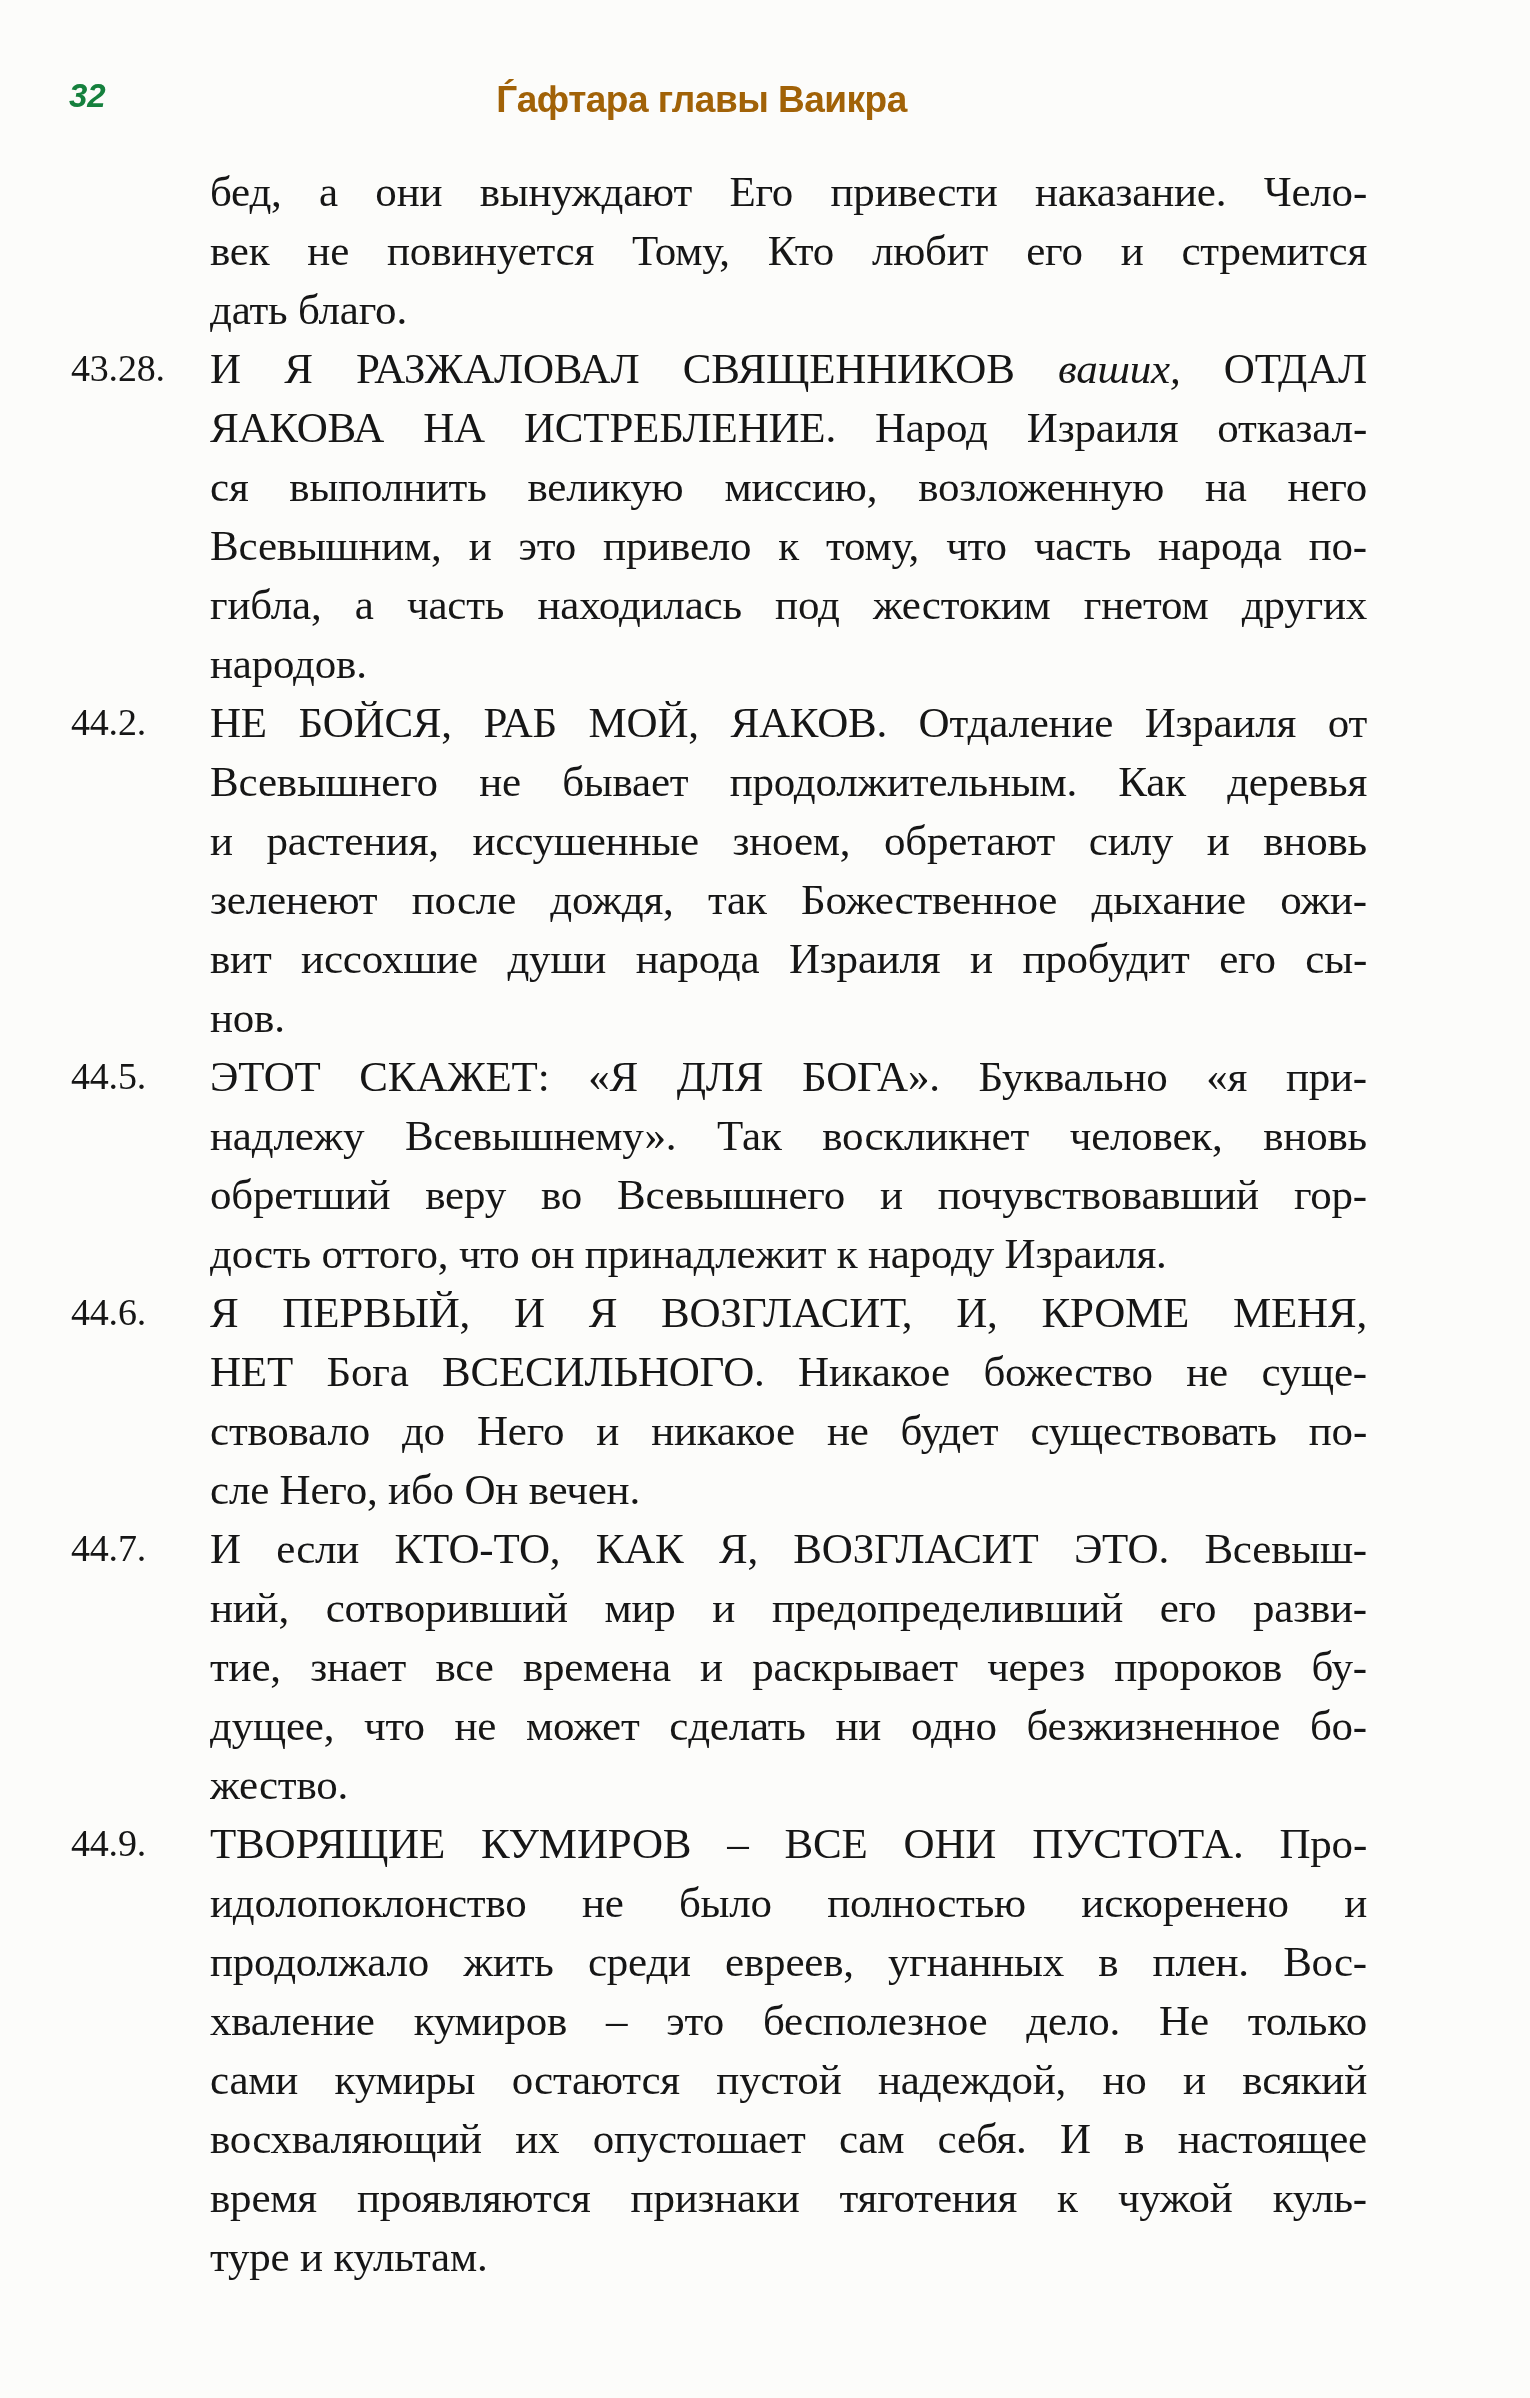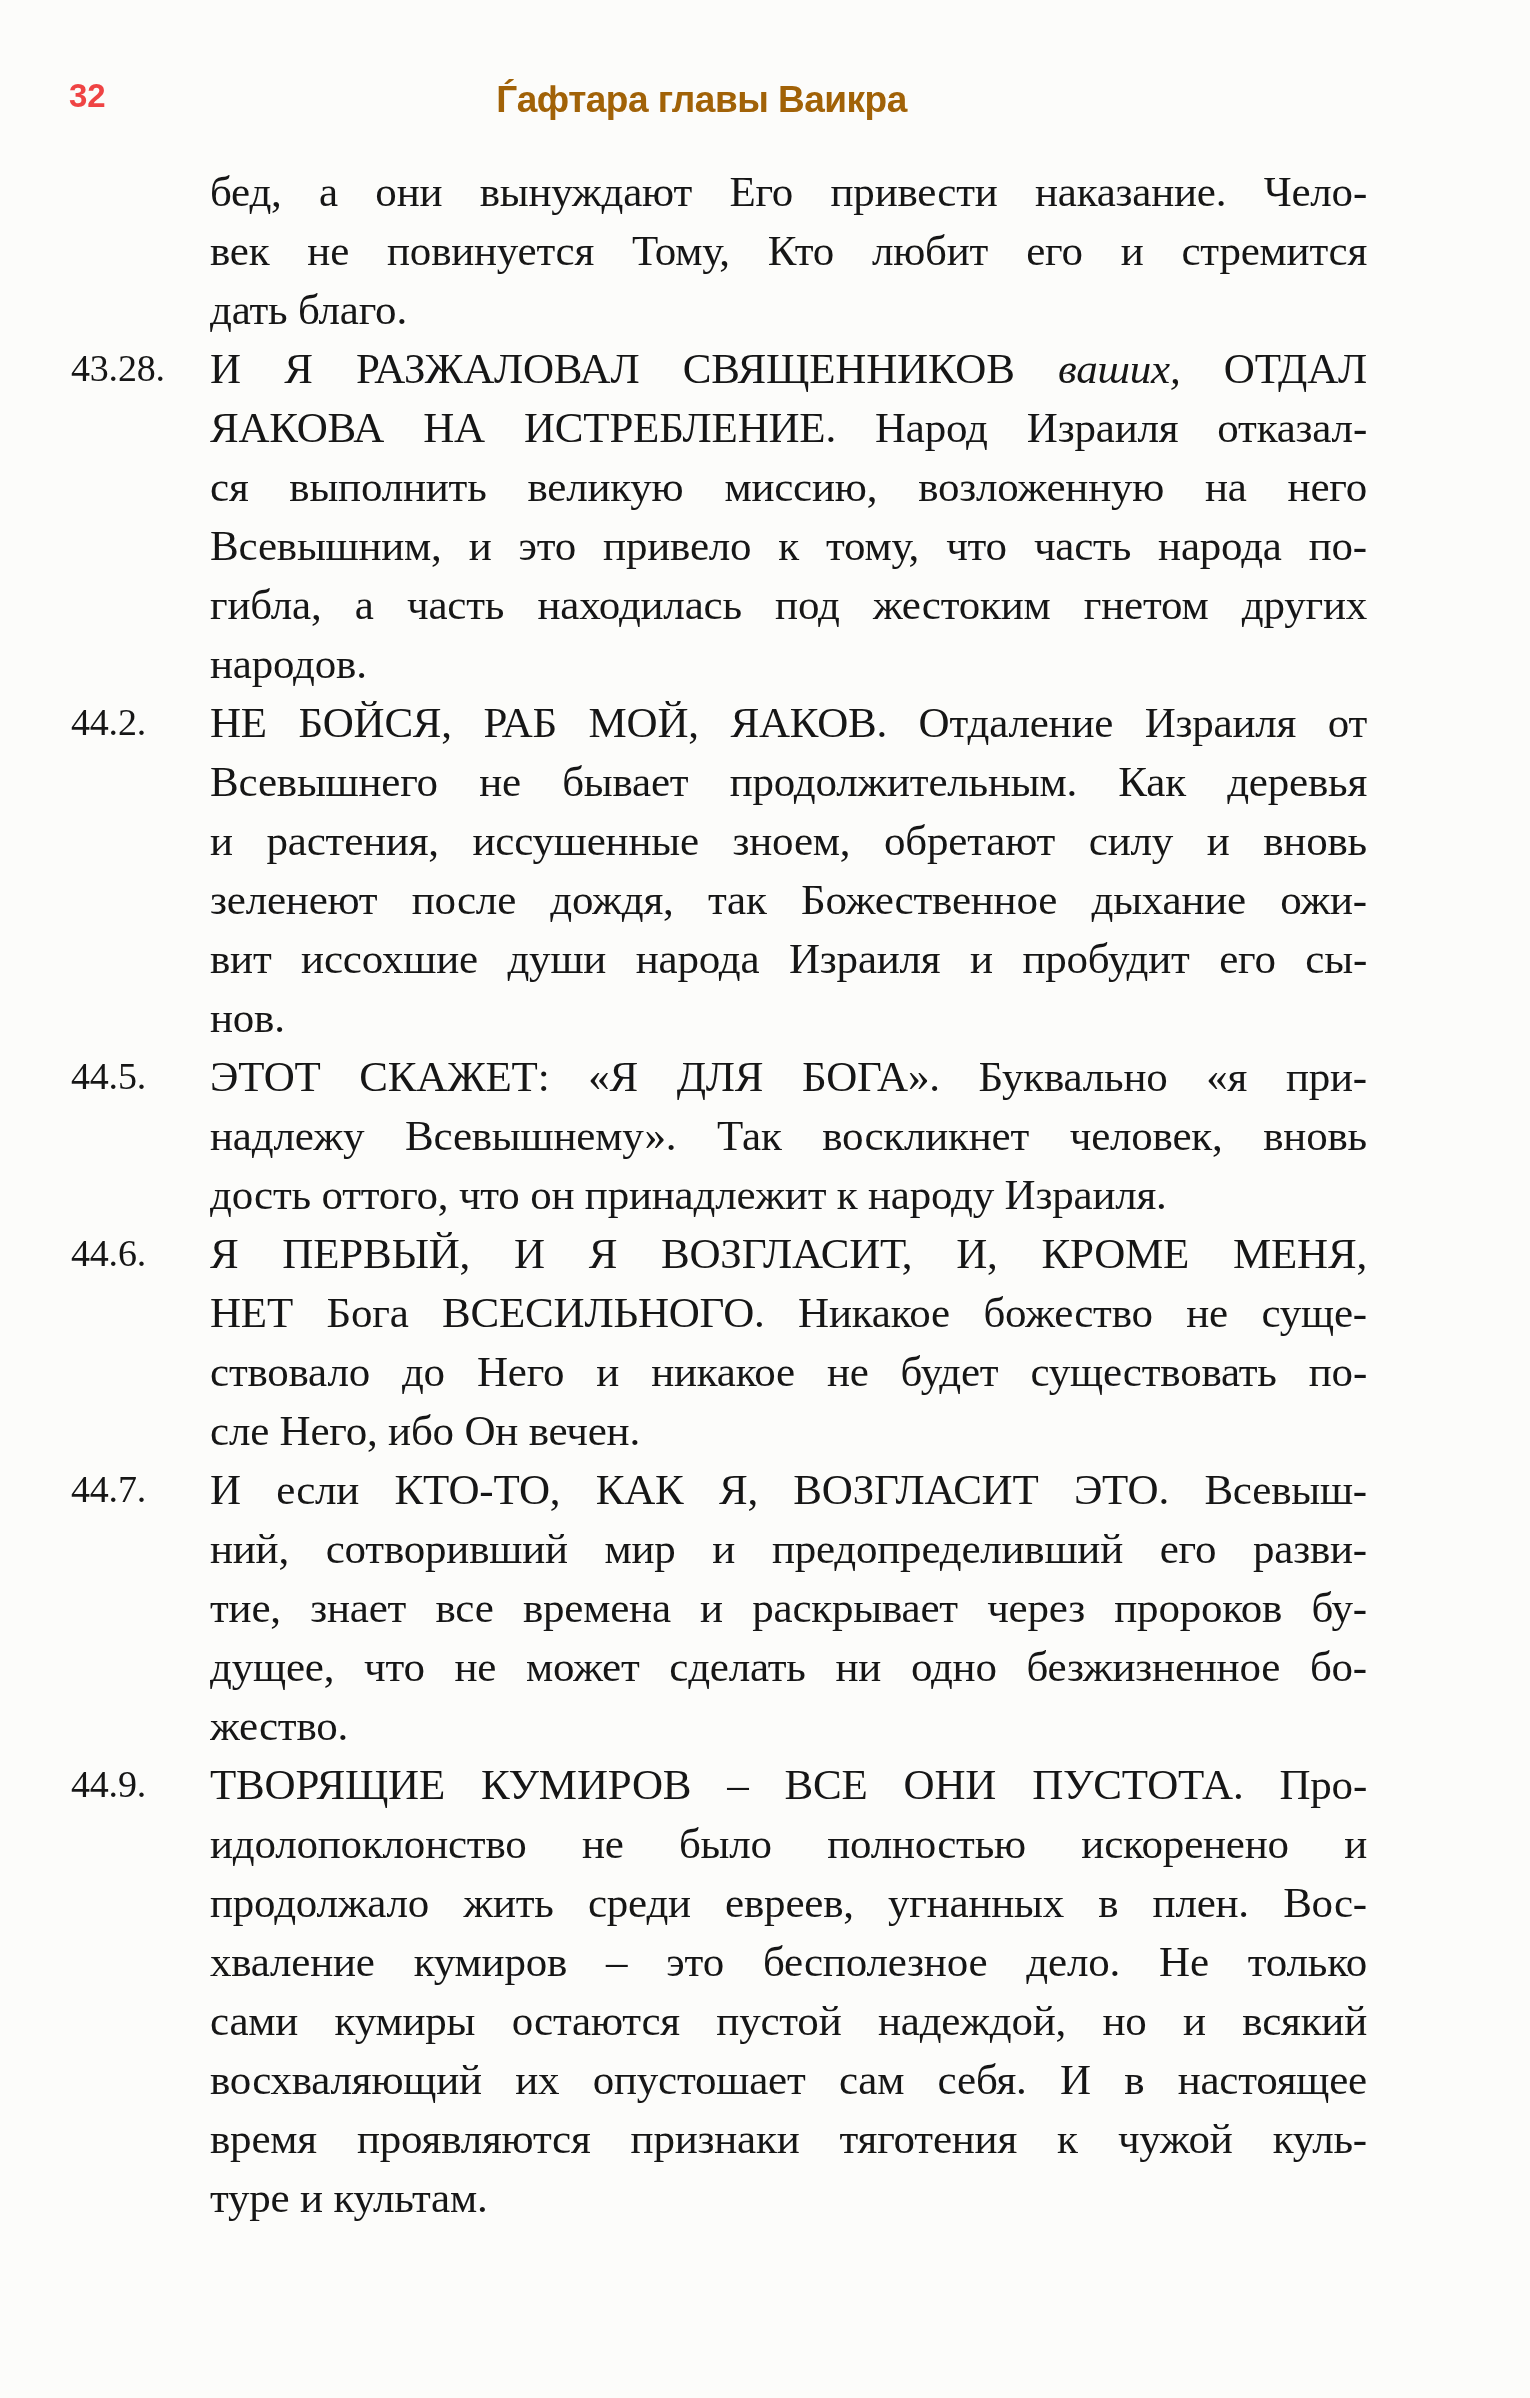--- a/index.html
+++ b/index.html
@@ -13,21 +13,22 @@
     overflow: hidden;
   }
   .pagenum {
     position: absolute;
     left: 69px;
     top: 77px;
     font-family: "Liberation Sans", sans-serif;
     font-weight: 700;
     font-size: 33px;
     line-height: 37px;
-    color: #ef4444;
+    color: #15803d;
+    font-style: italic;
   }
   .header {
     position: absolute;
     left: 0;
     top: 79px;
     width: 1403px;
     text-align: center;
     font-family: "Liberation Sans", sans-serif;
     font-weight: 700;
     font-size: 37px;
@@ -96,20 +97,21 @@
           <div class="line j"><span>зеленеют после дождя, так Божественное дыхание ожи-</span></div>
           <div class="line j"><span>вит иссохшие души народа Израиля и пробудит его сы-</span></div>
           <div class="line"><span>нов.</span></div>
         </div>
       </div>
       <div class="entry">
         <span class="num">44.5.</span>
         <div class="ebody">
           <div class="line j"><span>ЭТОТ СКАЖЕТ: «Я ДЛЯ БОГА». Буквально «я при-</span></div>
           <div class="line j"><span>надлежу Всевышнему». Так воскликнет человек, вновь</span></div>
+          <div class="line j"><span>обретший веру во Всевышнего и почувствовавший гор-</span></div>
           <div class="line"><span>дость оттого, что он принадлежит к народу Израиля.</span></div>
         </div>
       </div>
       <div class="entry">
         <span class="num">44.6.</span>
         <div class="ebody">
           <div class="line j"><span>Я ПЕРВЫЙ, И Я ВОЗГЛАСИТ, И, КРОМЕ МЕНЯ,</span></div>
           <div class="line j"><span>НЕТ Бога ВСЕСИЛЬНОГО. Никакое божество не суще-</span></div>
           <div class="line j"><span>ствовало до Него и никакое не будет существовать по-</span></div>
           <div class="line"><span>сле Него, ибо Он вечен.</span></div>

